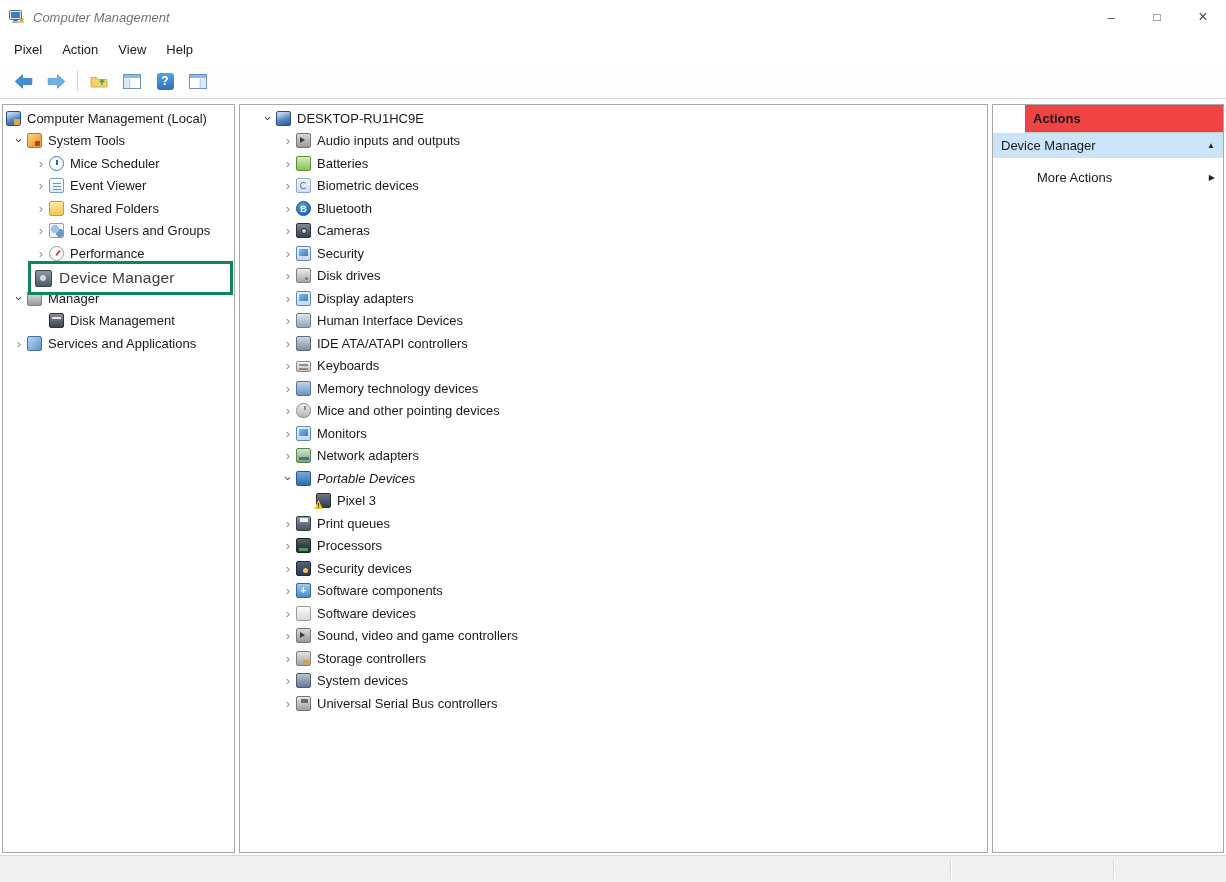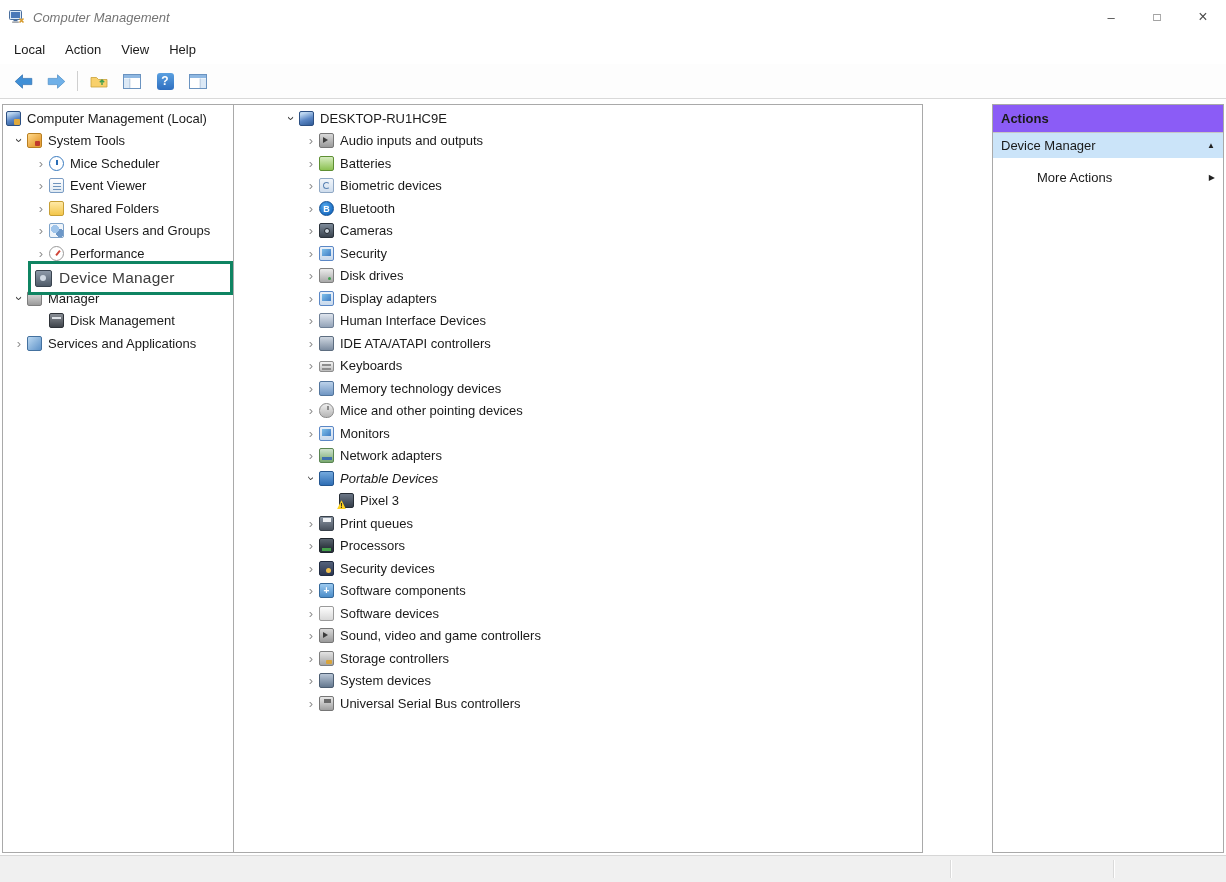--- a/index.html
+++ b/index.html
@@ -20,21 +20,21 @@
 
   
   .toolbar{position:absolute;left:0;top:64px;right:0;height:34px;background:#fdfdfd;border-bottom:1px solid #d9d9d9;display:flex;align-items:center;padding-left:8px;}
   .tb-btn{width:30px;height:26px;display:flex;align-items:center;justify-content:center;margin-right:3px;border-radius:2px;}
   .tb-sep{width:1px;height:20px;background:#cfcfcf;margin:0 6px 0 3px;}
   .help-glyph{width:17px;height:17px;background:linear-gradient(#5aa0e0,#2f6fc0);border-radius:3px;color:#fff;font-weight:bold;font-size:12px;display:flex;align-items:center;justify-content:center;}
 
   
   .pane{position:absolute;top:104px;height:749px;background:#fff;border:1px solid #a9a9a9;box-sizing:border-box;overflow:hidden;}
   .pane.left{left:2px;width:233px;}
-  .pane.center{left:233px;width:690px;padding-left:29px;}
+  .pane.center{left:239px;width:749px;}
   .pane.right{left:992px;width:232px;}
   .tree{padding-top:2px;}
 
   .trow{height:22.5px;display:flex;align-items:center;font-size:13px;white-space:nowrap;}
   .chev{width:16px;flex:0 0 auto;text-align:center;font-size:13px;color:#8f8f8f;line-height:1;}
   .chev.expanded{color:#3c3c3c;transform:rotate(90deg);display:inline-block;}
   .chev.none{visibility:hidden;}
   .tlabel{margin-left:1px;}
 
   
@@ -91,21 +91,21 @@
   .i-sw-components{background:linear-gradient(#9ccaf0,#4b8cc8);border:1px solid #36699a;}
   .i-sw-components::after{content:"+";position:absolute;left:0;top:0;right:0;bottom:0;color:#fff;font:bold 10px/14px "Liberation Sans",sans-serif;text-align:center;}
   .i-sw-devices{background:linear-gradient(#fdfdfd,#d8d8d8);border:1px solid #9a9a9a;}
   .i-storage-controllers{background:linear-gradient(#e3e3e3,#a3a3a3);border:1px solid #7e7e7e;}
   .i-storage-controllers::after{content:"";position:absolute;right:1px;bottom:1px;width:6px;height:4px;background:#d9a43a;border-radius:1px;}
   .i-system-devices{background:linear-gradient(#b9c6d6,#64788f);border:1px solid #4c5d71;}
   .i-usb{background:linear-gradient(#e8e8e8,#9f9f9f);border:1px solid #767676;}
   .i-usb::after{content:"";position:absolute;left:4px;top:2px;width:7px;height:4px;background:#6a6a6a;}
 
   
-  .actions-header{height:27px;display:flex;align-items:center;padding-left:8px;font-size:13px;font-weight:bold;border-bottom:1px solid #c6c6c6;background:#8b5cf6;}
+  .actions-header{height:27px;display:flex;align-items:center;padding-left:8px;font-size:13px;font-weight:bold;border-bottom:1px solid #c6c6c6;background:#ef4444;margin-left:32px;}
   .action-row{height:25px;display:flex;align-items:center;font-size:13px;padding:0 8px;position:relative;}
   .action-row.selected{background:var(--sel,#cbe4f9);}
   .action-row.sub{margin-top:7px;padding-left:44px;}
   .action-glyph{position:absolute;right:8px;top:0;bottom:0;display:flex;align-items:center;font-size:8px;color:#222;}
 
   
   .annotation{position:absolute;left:28px;top:261px;width:205px;height:34px;box-sizing:border-box;border:3px solid #0f8462;background:#fff;display:flex;align-items:center;padding-left:4px;z-index:5;}
   .annotation .ann-icon{width:17px;height:17px;margin-right:7px;}
   .annotation .ann-label{font-size:15.5px;color:#3d3d3d;letter-spacing:0.2px;}
 
@@ -130,21 +130,21 @@
     </span>
     <span class="title">Computer Management</span>
     <div class="win-controls">
       <span class="win-btn">–</span>
       <span class="win-btn max">□</span>
       <span class="win-btn close">×</span>
     </div>
   </div>
 
   <div class="menubar">
-      <span class="menu-item">Local</span>
+      <span class="menu-item">Pixel</span>
       <span class="menu-item">Action</span>
       <span class="menu-item">View</span>
       <span class="menu-item">Help</span>
     </div>
 
   <div class="toolbar">
       <span class="tb-btn">
         <span style="display: flex;">
           <svg width="19" height="15" viewBox="0 0 19 15">
             <path d="M8.5 0.8 L1.2 7.5 L8.5 14.2 V10.6 H17.8 V4.4 H8.5 Z" fill="#3f8fd6" stroke="#2d6dad" stroke-width="0.7"></path>

